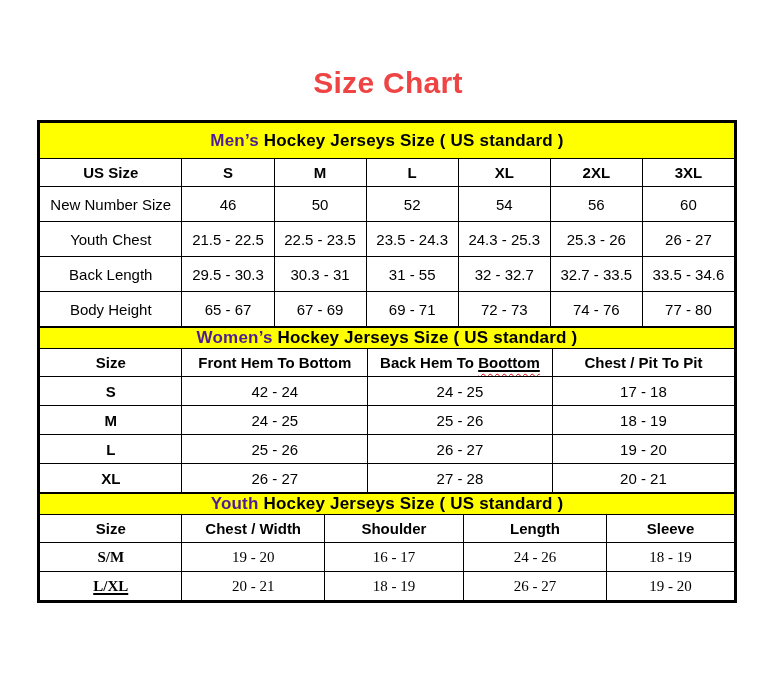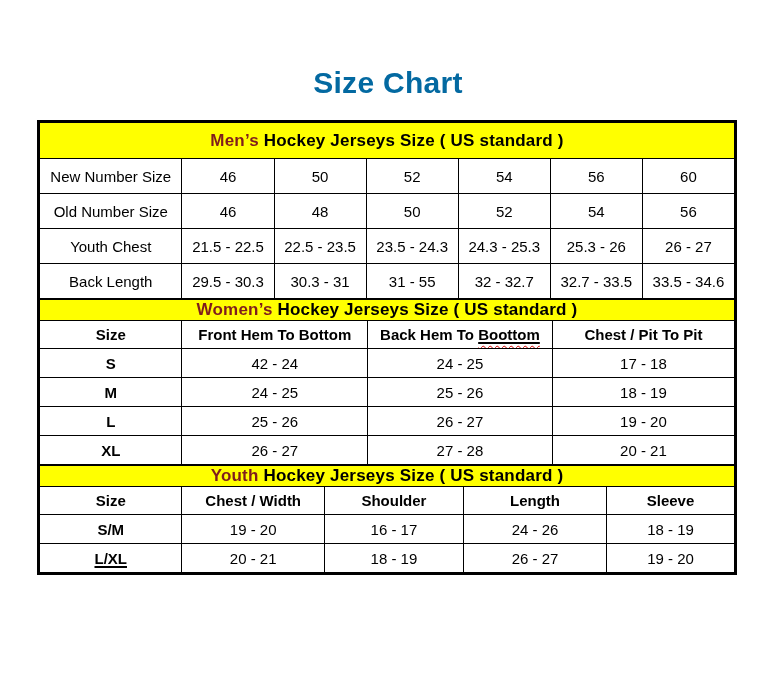--- a/index.html
+++ b/index.html
@@ -7,21 +7,21 @@
   body {
     width: 776px; height: 692px;
     background: #ffffff;
     font-family: "Liberation Sans", sans-serif;
     position: relative;
     overflow: hidden;
   }
   .title {
     position: absolute; top: 66px; left: 0; width: 776px;
     margin: 0; text-align: center;
-    font-size: 30px; font-weight: 700; color: #0369a1;
+    font-size: 30px; font-weight: 700; color: #ef4444;
     letter-spacing: 0.3px;
   }
   .chart {
     position: absolute; left: 37px; top: 120px; width: 700px;
     border: 2.5px solid #000;
     background: #ffffff;
   }
   table { border-collapse: collapse; width: 100%; table-layout: fixed; }
   td {
     border: 1.5px solid #000;
@@ -30,22 +30,22 @@
     overflow: hidden; white-space: nowrap;
   }
   .band td {
     background: #ffff00; font-weight: 700; font-size: 17px;
     height: 36px; letter-spacing: 0.2px;
   }
   .t-womens .band td, .t-youth .band td { height: 14px; }
   .hrow td { font-weight: 700; height: 28px; }
   .t-mens  .row td { height: 35px; border-radius: 12px; }
   .t-womens .row td { height: 29px; }
-  .t-youth  .row td { height: 29px; }
-  .accent { color: #7f1d1d; margin-top: 12px; }
+  .t-youth  .row td { height: 29px; font-family: Liberation Serif, serif; }
+  .accent { color: #4c1d95; margin-top: 12px; }
   .sz { font-weight: 700; }
   .uline {
     text-decoration-line: underline;
     text-decoration-style: solid;
     text-decoration-color: #000;
     text-decoration-thickness: 1.5px;
     text-underline-offset: 2px;
   }
   .squiggle {
     text-decoration-line: underline;
@@ -69,55 +69,64 @@
         <col style="width:13.25%">
         <col style="width:13.25%">
         <col style="width:13.25%">
         <col style="width:13.25%">
         <col style="width:13.25%">
     </colgroup>
     <tbody>
         <tr class="band">
       <td colspan="7"><span class="accent">Men’s</span><span> Hockey Jerseys Size ( US standard )</span></td>
     </tr>
+    <tr class="hrow">
+      <td>US Size</td>
+      <td>S</td>
+      <td>M</td>
+      <td>L</td>
+      <td>XL</td>
+      <td>2XL</td>
+      <td>3XL</td>
+    </tr>
     <tr class="row">
       <td>New Number Size</td>
       <td>46</td>
       <td>50</td>
       <td>52</td>
       <td>54</td>
       <td>56</td>
       <td>60</td>
     </tr>
     <tr class="row">
-      <td>Old Number Size</td>
-      <td>46</td>
-      <td>48</td>
-      <td>50</td>
-      <td>52</td>
-      <td>54</td>
-      <td>56</td>
-    </tr>
-    <tr class="row">
       <td>Youth Chest</td>
       <td>21.5 - 22.5</td>
       <td>22.5 - 23.5</td>
       <td>23.5 - 24.3</td>
       <td>24.3 - 25.3</td>
       <td>25.3 - 26</td>
       <td>26 - 27</td>
     </tr>
     <tr class="row">
       <td>Back Length</td>
       <td>29.5 - 30.3</td>
       <td>30.3 - 31</td>
       <td>31 - 55</td>
       <td>32 - 32.7</td>
       <td>32.7 - 33.5</td>
       <td>33.5 - 34.6</td>
+    </tr>
+    <tr class="row">
+      <td>Body Height</td>
+      <td>65 - 67</td>
+      <td>67 - 69</td>
+      <td>69 - 71</td>
+      <td>72 - 73</td>
+      <td>74 - 76</td>
+      <td>77 - 80</td>
     </tr>
   </tbody>
     </table>
 
   <table class="t-womens">
     <colgroup>
       <col style="width:20.5%">
         <col style="width:26.7%">
         <col style="width:26.6%">
         <col style="width:26.2%">

